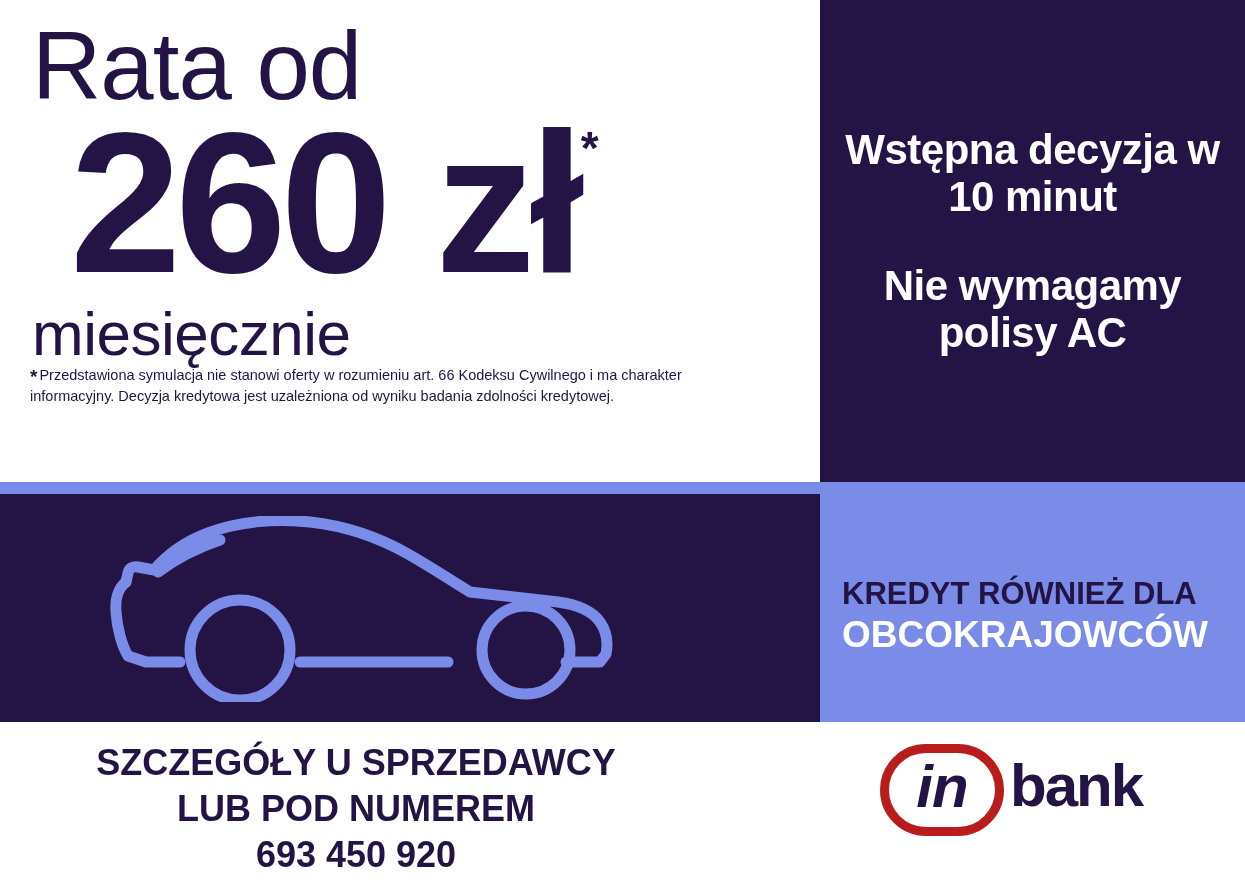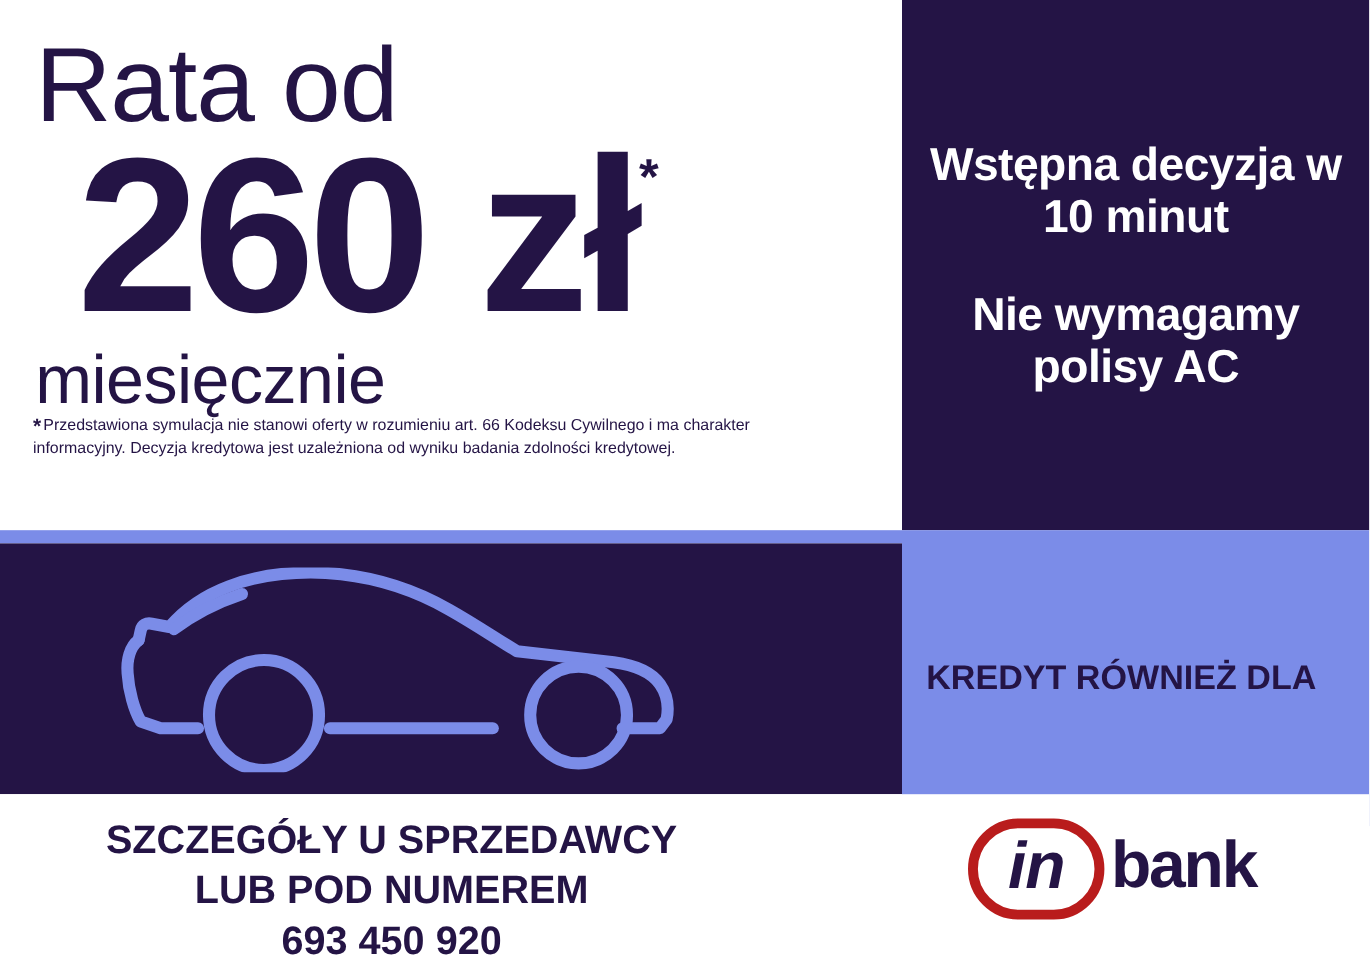--- a/index.html
+++ b/index.html
@@ -29,21 +29,21 @@
     box-sizing: border-box;
     padding: 10px 30px 0 30px;
   }
   .rata-od {
     font-family: "Liberation Sans", sans-serif;
     font-weight: 400;
     font-size: 96px;
     line-height: 1.05;
     color: #241445;
     letter-spacing: -1px;
-    margin: 18px 0 0 2px;
+    margin: 6px 0 0 2px;
   }
   .price-row {
     display: flex;
     align-items: flex-start;
     margin-top: -6px;
     margin-left: 40px;
   }
   .price-big {
     font-family: "Liberation Sans", sans-serif;
     font-weight: 700;
@@ -251,20 +251,21 @@
       <path d="M38 66 C30 72 27 84 28 96 C29 112 34 130 40 140 L58 146 L92 146" stroke="#7b8ce8" stroke-width="11" stroke-linecap="round" stroke-linejoin="round"></path>
       <path d="M212 146 L360 146" stroke="#7b8ce8" stroke-width="11" stroke-linecap="round"></path>
       <circle cx="152" cy="134" r="50" stroke="#7b8ce8" stroke-width="11"></circle>
       <circle cx="438" cy="134" r="44" stroke="#7b8ce8" stroke-width="11"></circle>
       <path d="M70 56 C86 44 108 32 132 24" stroke="#7b8ce8" stroke-width="11" stroke-linecap="round"></path>
     </svg>
   </div>
 
   <div class="panel-right-mid">
     <div class="kredyt-line1">KREDYT RÓWNIEŻ DLA</div>
+    <div class="kredyt-line2">OBCOKRAJOWCÓW</div>
   </div>
 
   <div class="panel-bottom">
     <div class="contact">
       <div>SZCZEGÓŁY U SPRZEDAWCY</div>
       <div>LUB POD NUMEREM</div>
       <div>693 450 920</div>
     </div>
     <div class="logo">
       <div class="logo-in">in</div>

